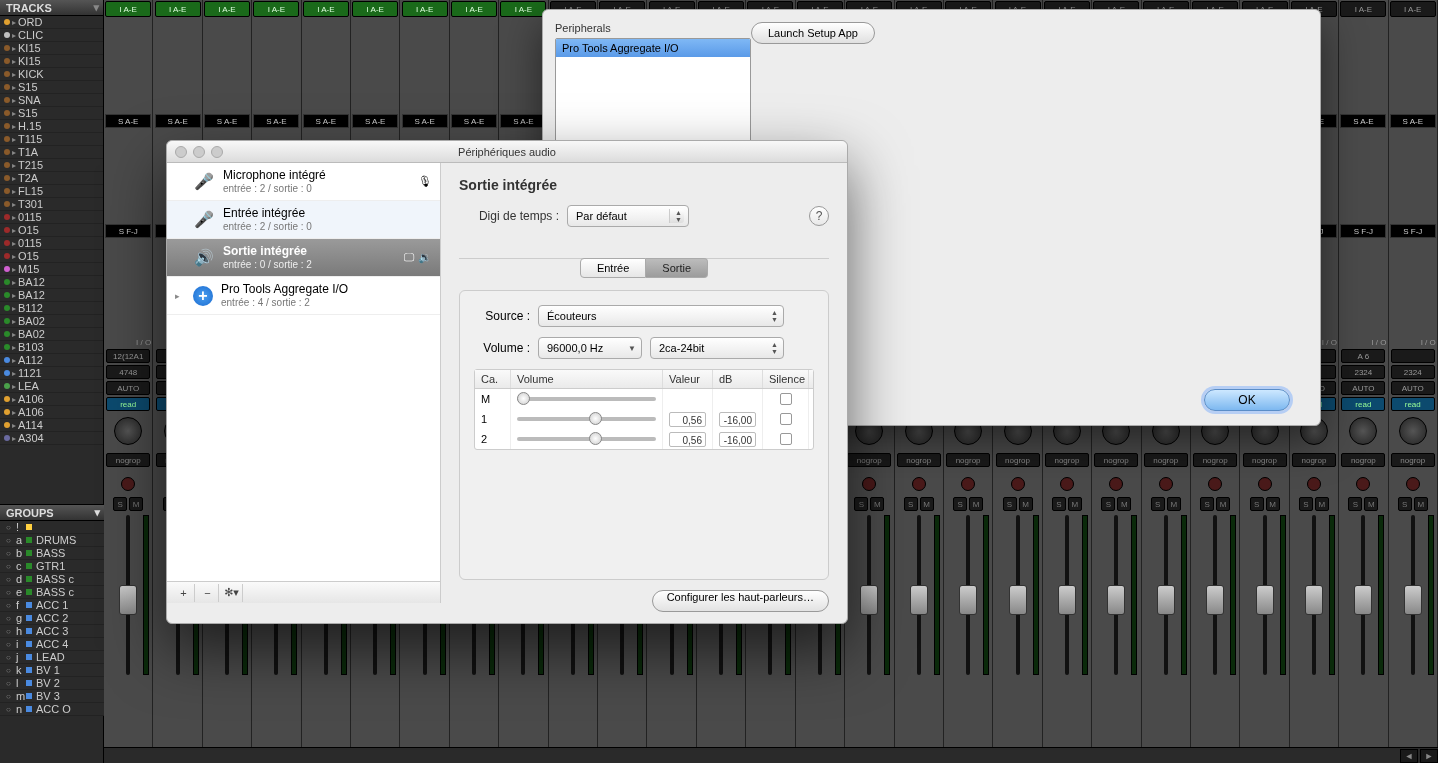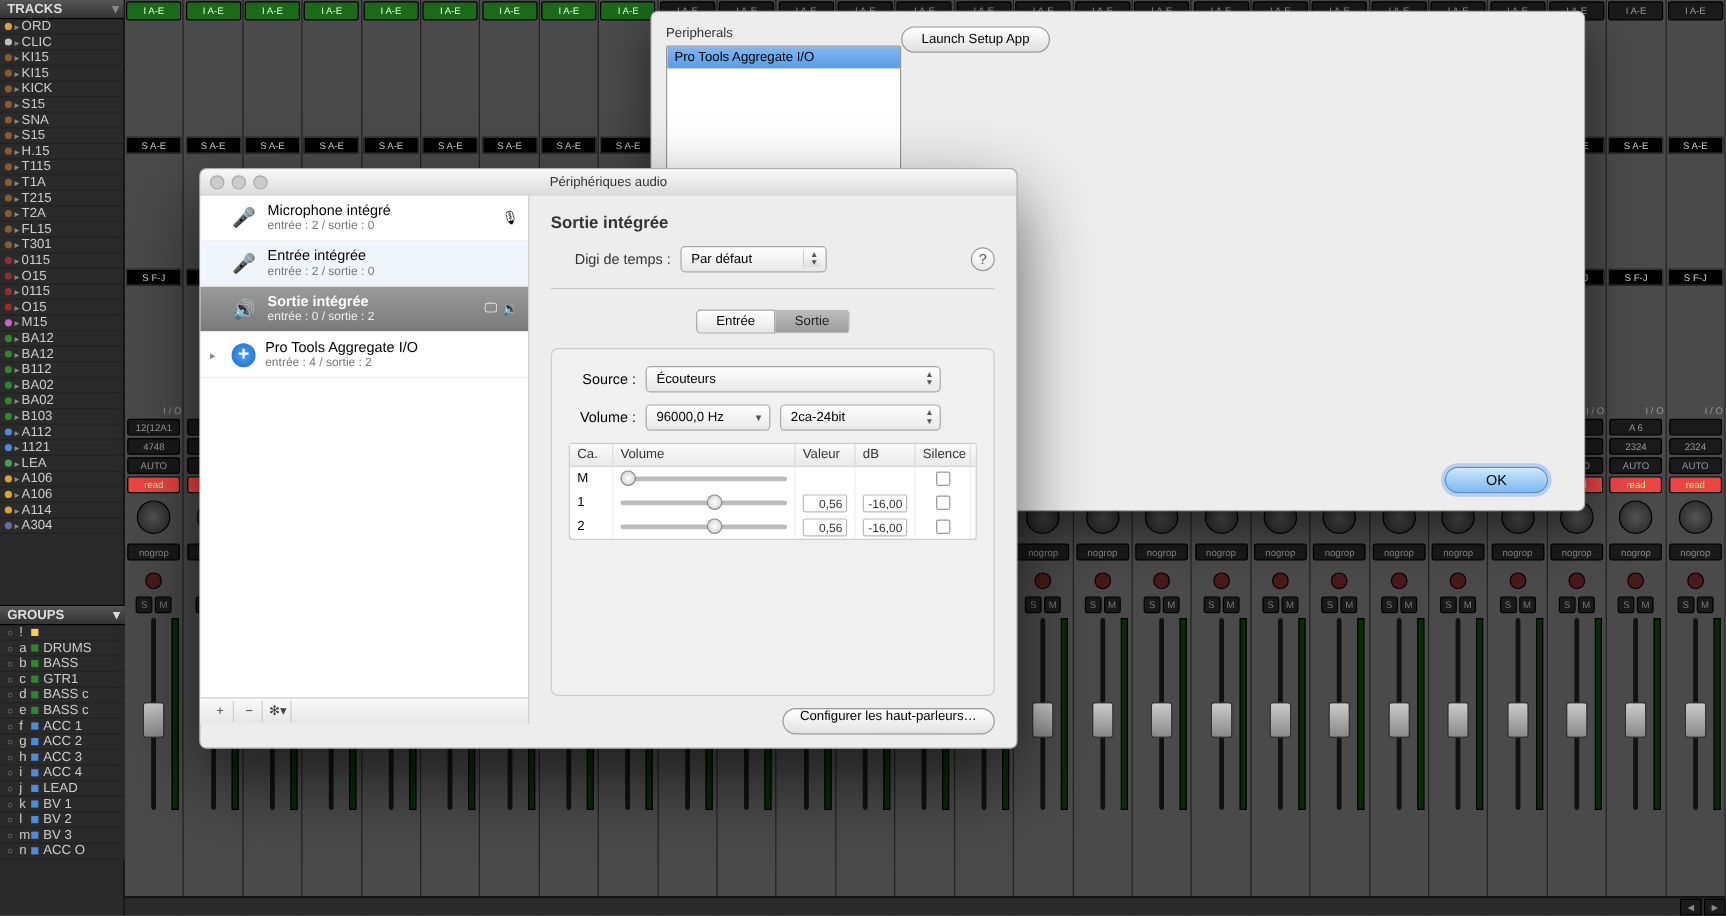--- a/index.html
+++ b/index.html
@@ -19,21 +19,21 @@
 
 
 .mixer{position:absolute;left:104px;top:0;right:0;height:763px;background:#4a4a4a;display:flex;overflow:hidden}
 .channel{width:50px;border-right:1px solid #222;display:flex;flex-direction:column;align-items:center}
 .ch-slot{width:46px;height:16px;margin:1px;background:#1a1a1a;border:1px solid #000;color:#999;font-size:8px;display:flex;align-items:center;justify-content:center;border-radius:2px}
 .ch-slot.green{background:#1a6a1a;color:#dfd}
 .ch-label{width:46px;height:14px;background:#000;color:#ccc;font-size:8px;display:flex;align-items:center;justify-content:center;margin-top:2px;border:1px solid #333}
 .ch-sec{width:46px;text-align:right;color:#999;font-size:8px;margin-top:6px}
 .ch-small{width:44px;height:14px;background:#1a1a1a;border:1px solid #000;color:#999;font-size:8px;display:flex;align-items:center;justify-content:center;border-radius:2px;margin-top:2px}
 .ch-auto{background:#1a1a1a}
-.ch-read{background:#ef4444;color:#9f9}
+.ch-read{background:#0c4a6e;color:#9f9}
 .ch-nogrop{color:#888}
 .ch-rec{width:14px;height:14px;border-radius:7px;background:#4a1a1a;border:1px solid #000;margin:4px auto}
 .ch-sm{display:flex;gap:2px;margin-top:2px}
 .ch-sm div{width:14px;height:14px;background:#1a1a1a;border:1px solid #000;color:#777;font-size:8px;display:flex;align-items:center;justify-content:center;border-radius:2px}
 .ch-knob{width:28px;height:28px;border-radius:14px;background:radial-gradient(#555,#222);border:1px solid #000;margin:6px auto}
 .ch-fader{width:46px;height:160px;display:flex;justify-content:center;margin-top:4px;position:relative}
 .ch-fader .track{width:4px;height:100%;background:#111;border-radius:2px}
 .ch-fader .cap{position:absolute;top:70px;width:18px;height:30px;background:linear-gradient(#ccc,#888);border:1px solid #333;border-radius:3px}
 .ch-fader .meter{position:absolute;right:2px;top:0;width:6px;height:100%;background:#0a2a0a;border:1px solid #000}
 
@@ -75,21 +75,21 @@
 
 .am-main{flex:1;padding:14px 18px;display:flex;flex-direction:column}
 .am-h1{font-size:14px;font-weight:bold;color:#333;margin-bottom:12px}
 .am-row{display:flex;align-items:center;gap:8px;margin-bottom:10px}
 .am-row label{font-size:12px;color:#333;text-align:right}
 .am-select{flex:1;height:22px;background:linear-gradient(#fff,#e8e8e8);border:1px solid #aaa;border-radius:4px;display:flex;align-items:center;padding:0 8px;font-size:11px;position:relative;cursor:pointer}
 .am-select::after{content:"";position:absolute;right:4px;top:3px;width:14px;height:14px;background:linear-gradient(#fff,#ddd);border-left:1px solid #ccc;border-radius:0 3px 3px 0}
 .am-select .arrows{position:absolute;right:6px;top:3px;font-size:7px;line-height:7px;color:#555;z-index:1}
 .help-icon{width:20px;height:20px;border-radius:10px;border:1px solid #999;display:flex;align-items:center;justify-content:center;font-size:12px;color:#555;cursor:pointer;background:linear-gradient(#fff,#e8e8e8)}
 
-.am-panel{flex:1;margin-top:3px;border-top:1px solid #ccc;padding-top:18px}
+.am-panel{flex:1;margin-top:21px;border-top:1px solid #ccc;padding-top:0}
 .tabbar{display:flex;justify-content:center;margin-bottom:12px;margin-top:-1px}
 .tab{height:20px;padding:0 16px;display:flex;align-items:center;font-size:11px;border:1px solid #aaa;background:linear-gradient(#fff,#e6e6e6);cursor:pointer}
 .tab:first-child{border-radius:4px 0 0 4px}
 .tab:last-child{border-radius:0 4px 4px 0;border-left:none}
 .tab.active{background:linear-gradient(#bcbcbc,#9c9c9c);color:#222}
 
 .inner-panel{background:#f0f0f0;border:1px solid #ccc;border-radius:6px;padding:14px;height:290px}
 .ip-row{display:flex;align-items:center;gap:8px;margin-bottom:10px}
 .ip-row label{width:56px;text-align:right;font-size:12px}
 .ip-select{height:22px;background:linear-gradient(#fff,#e8e8e8);border:1px solid #aaa;border-radius:4px;display:flex;align-items:center;padding:0 8px;font-size:11px;position:relative;cursor:pointer}

